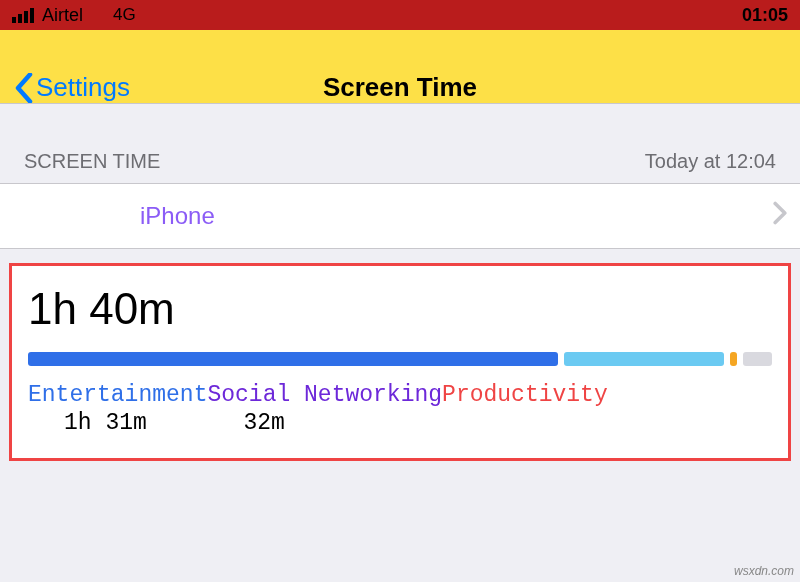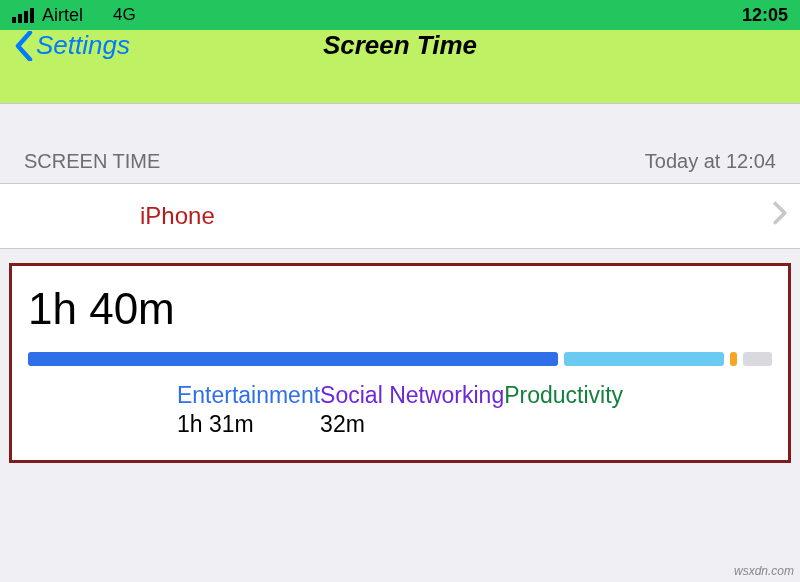--- a/index.html
+++ b/index.html
@@ -7,21 +7,21 @@
       font-family: -apple-system, "Helvetica Neue", Helvetica, Arial, sans-serif;
       background: #efeff4;
       width: 800px;
       height: 582px;
       overflow: hidden;
       position: relative;
     }
     
     .status-bar {
       height: 30px;
-      background: #22c55e;
+      background: #b91c1c;
       display: flex;
       align-items: center;
       justify-content: space-between;
       padding: 0 12px;
       font-size: 18px;
       color: #000;
     }
     .status-left { display: flex; align-items: center; gap: 8px; }
     .signal-bars { display: flex; align-items: flex-end; gap: 2px; }
     .signal-bars span {
@@ -45,27 +45,26 @@
       content:""; position:absolute; right:-5px; top:4px; width:3px; height:8px;
       background:#000; border-radius:0 2px 2px 0;
     }
     .battery .fill{
       position:absolute; left:1px; top:1px; bottom:1px;
       background:#ff3b30; border-radius:1px;
     }
     
     .nav-bar {
       height: 74px;
-      background: #bef264;
+      background: #fde047;
       border-bottom: 1px solid #c8c7cc;
       display: flex;
-      align-items: flex-start;
+      align-items: flex-end;
       position: relative;
       padding: 0 14px;
-      font-style: italic;
     }
     .back-btn {
       display: flex; align-items: center; color:#007aff;
       font-size: 26px; gap:2px;
     }
     .back-btn svg{ width:20px; height:30px; }
     .nav-title {
       position:absolute; left:0; right:0; text-align:center;
       font-size: 26px; font-weight:700; color:#000;
       pointer-events:none;
@@ -73,75 +72,75 @@
     
     .section-header{
       display:flex; justify-content:space-between;
       padding: 46px 24px 10px 24px;
       font-size: 20px; color:#6d6d72;
     }
     
     .device-row{
       background:#fff; border-top:1px solid #c8c7cc; border-bottom:1px solid #c8c7cc;
       height:66px; display:flex; align-items:center;
-      padding: 0 14px 0 140px; font-size:24px; color:#b91c1c;
+      padding: 0 14px 0 140px; font-size:24px; color:#8b5cf6;
       position:relative;
     }
     .device-row .chev{
       position:absolute; right:12px; color:#c7c7cc;
     }
     .device-row .chev svg{width:16px;height:24px;}
     
     .summary{
       margin: 14px 9px 0 9px;
-      border: 3px solid #7f1d1d;
+      border: 3px solid #ef4444;
       background:#fff;
       padding: 18px 16px 22px 16px;
     }
     .total-time{
       font-size: 44px; font-weight:400; color:#000;
       letter-spacing:0px; margin-bottom:18px;
     }
     .bar-track{
       display:flex; height:14px; width:100%; gap:6px; align-items:center;
       margin-bottom:16px;
     }
     .seg{ height:100%; border-radius:3px; }
     .seg-ent{ background:#2f6fe8; }
     .seg-soc{ background:#6bcaf2; }
     .seg-prod{ background:#f5a623; }
     .seg-pad{ background:#d9d9df; }
     .cats{
-      display:flex; justify-content:center;
+      display:flex; justify-content:flex-start;font-family:Liberation Mono, monospace;
     }
     .cat{ min-width:0; }
     .cat-label{ font-size:23px; }
     .cat-ent .cat-label{ color:#2f6fe8; }
     .cat-soc .cat-label{ color:#6d28d9; }
-    .cat-prod .cat-label{ color:#15803d; }
-    .cat-val{ font-size:23px; color:#000; margin-top:2px; }
+    .cat-prod .cat-label{ color:#ef4444; }
+    .cat-val{ font-size:23px; color:#000; margin-top:2px;margin-left:36px; }
     .site-mark{
       position:absolute; right:6px; bottom:4px; font-size:12px; color:#888;font-style:italic;
     }
   </style>
 </head>
 <body>
 
 <div class="status-bar">
   <div class="status-left">
     <span class="signal-bars">
       <span></span>
         <span></span>
         <span></span>
         <span></span>
     </span>
     <span class="status-carrier">Airtel</span>
     <span class="status-net">4G</span>
   </div>
-  <div class="status-center">12:05</div>
+  <div class="status-center">01:05</div>
 </div>
 
 <div class="nav-bar">
   <div class="back-btn">
     <svg viewBox="0 0 12 20">
       <polyline points="10,1 2,10 10,19" fill="none" stroke="#007aff" stroke-width="3" stroke-linecap="round" stroke-linejoin="round"></polyline>
     </svg>
     <span>Settings</span>
   </div>
   <div class="nav-title">Screen Time</div>

